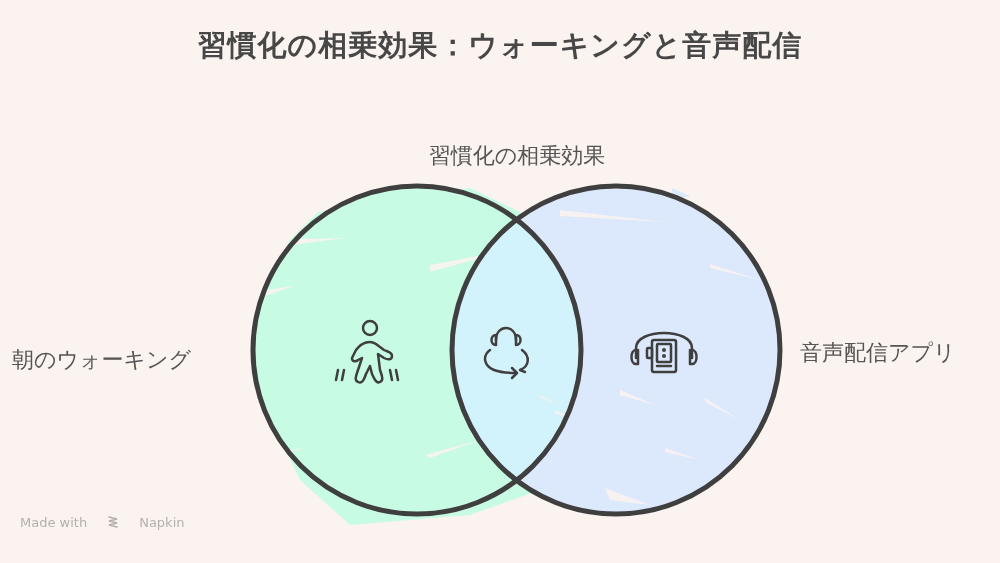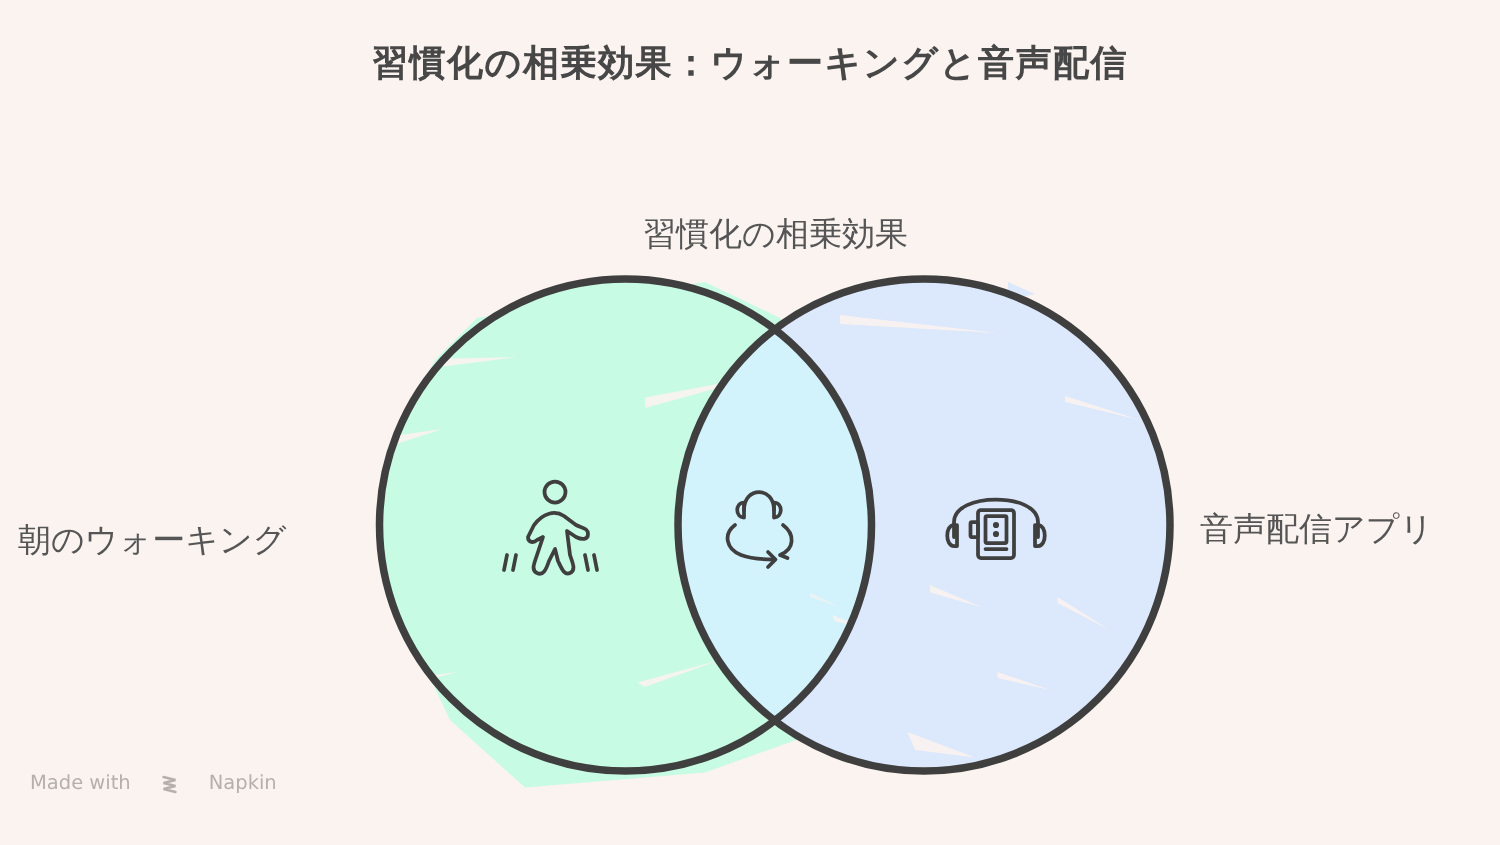--- a/index.html
+++ b/index.html
@@ -14,21 +14,21 @@
       overflow: hidden;
       font-family: "DejaVu Sans", "Liberation Sans", sans-serif;
       color: #444444;
     }
     .title {
       position: absolute;
       left: 0;
       top: 26px;
       width: 1000px;
       text-align: center;
-      font-size: 24px;
+      font-size: 29px;
       font-weight: bold;
       color: #474747;
       letter-spacing: 1px;
     }
     .label {
       position: absolute;
       font-size: 22px;
       color: #555555;
       white-space: nowrap;
     }
@@ -51,21 +51,21 @@
       left: 0;
       top: 0;
     }
     .footer {
       position: absolute;
       left: 20px;
       top: 515px;
       font-size: 13px;
       color: #B5B0AD;
       display: flex;
-      align-items: flex-end;
+      align-items: flex-start;
       gap: 19px;
     }
     .footer svg { display: block; }
   </style>
 </head>
 <body>
 
 <div class="title">習慣化の相乗効果：ウォーキングと音声配信</div>
 
 <div class="label label-top">習慣化の相乗効果</div>

